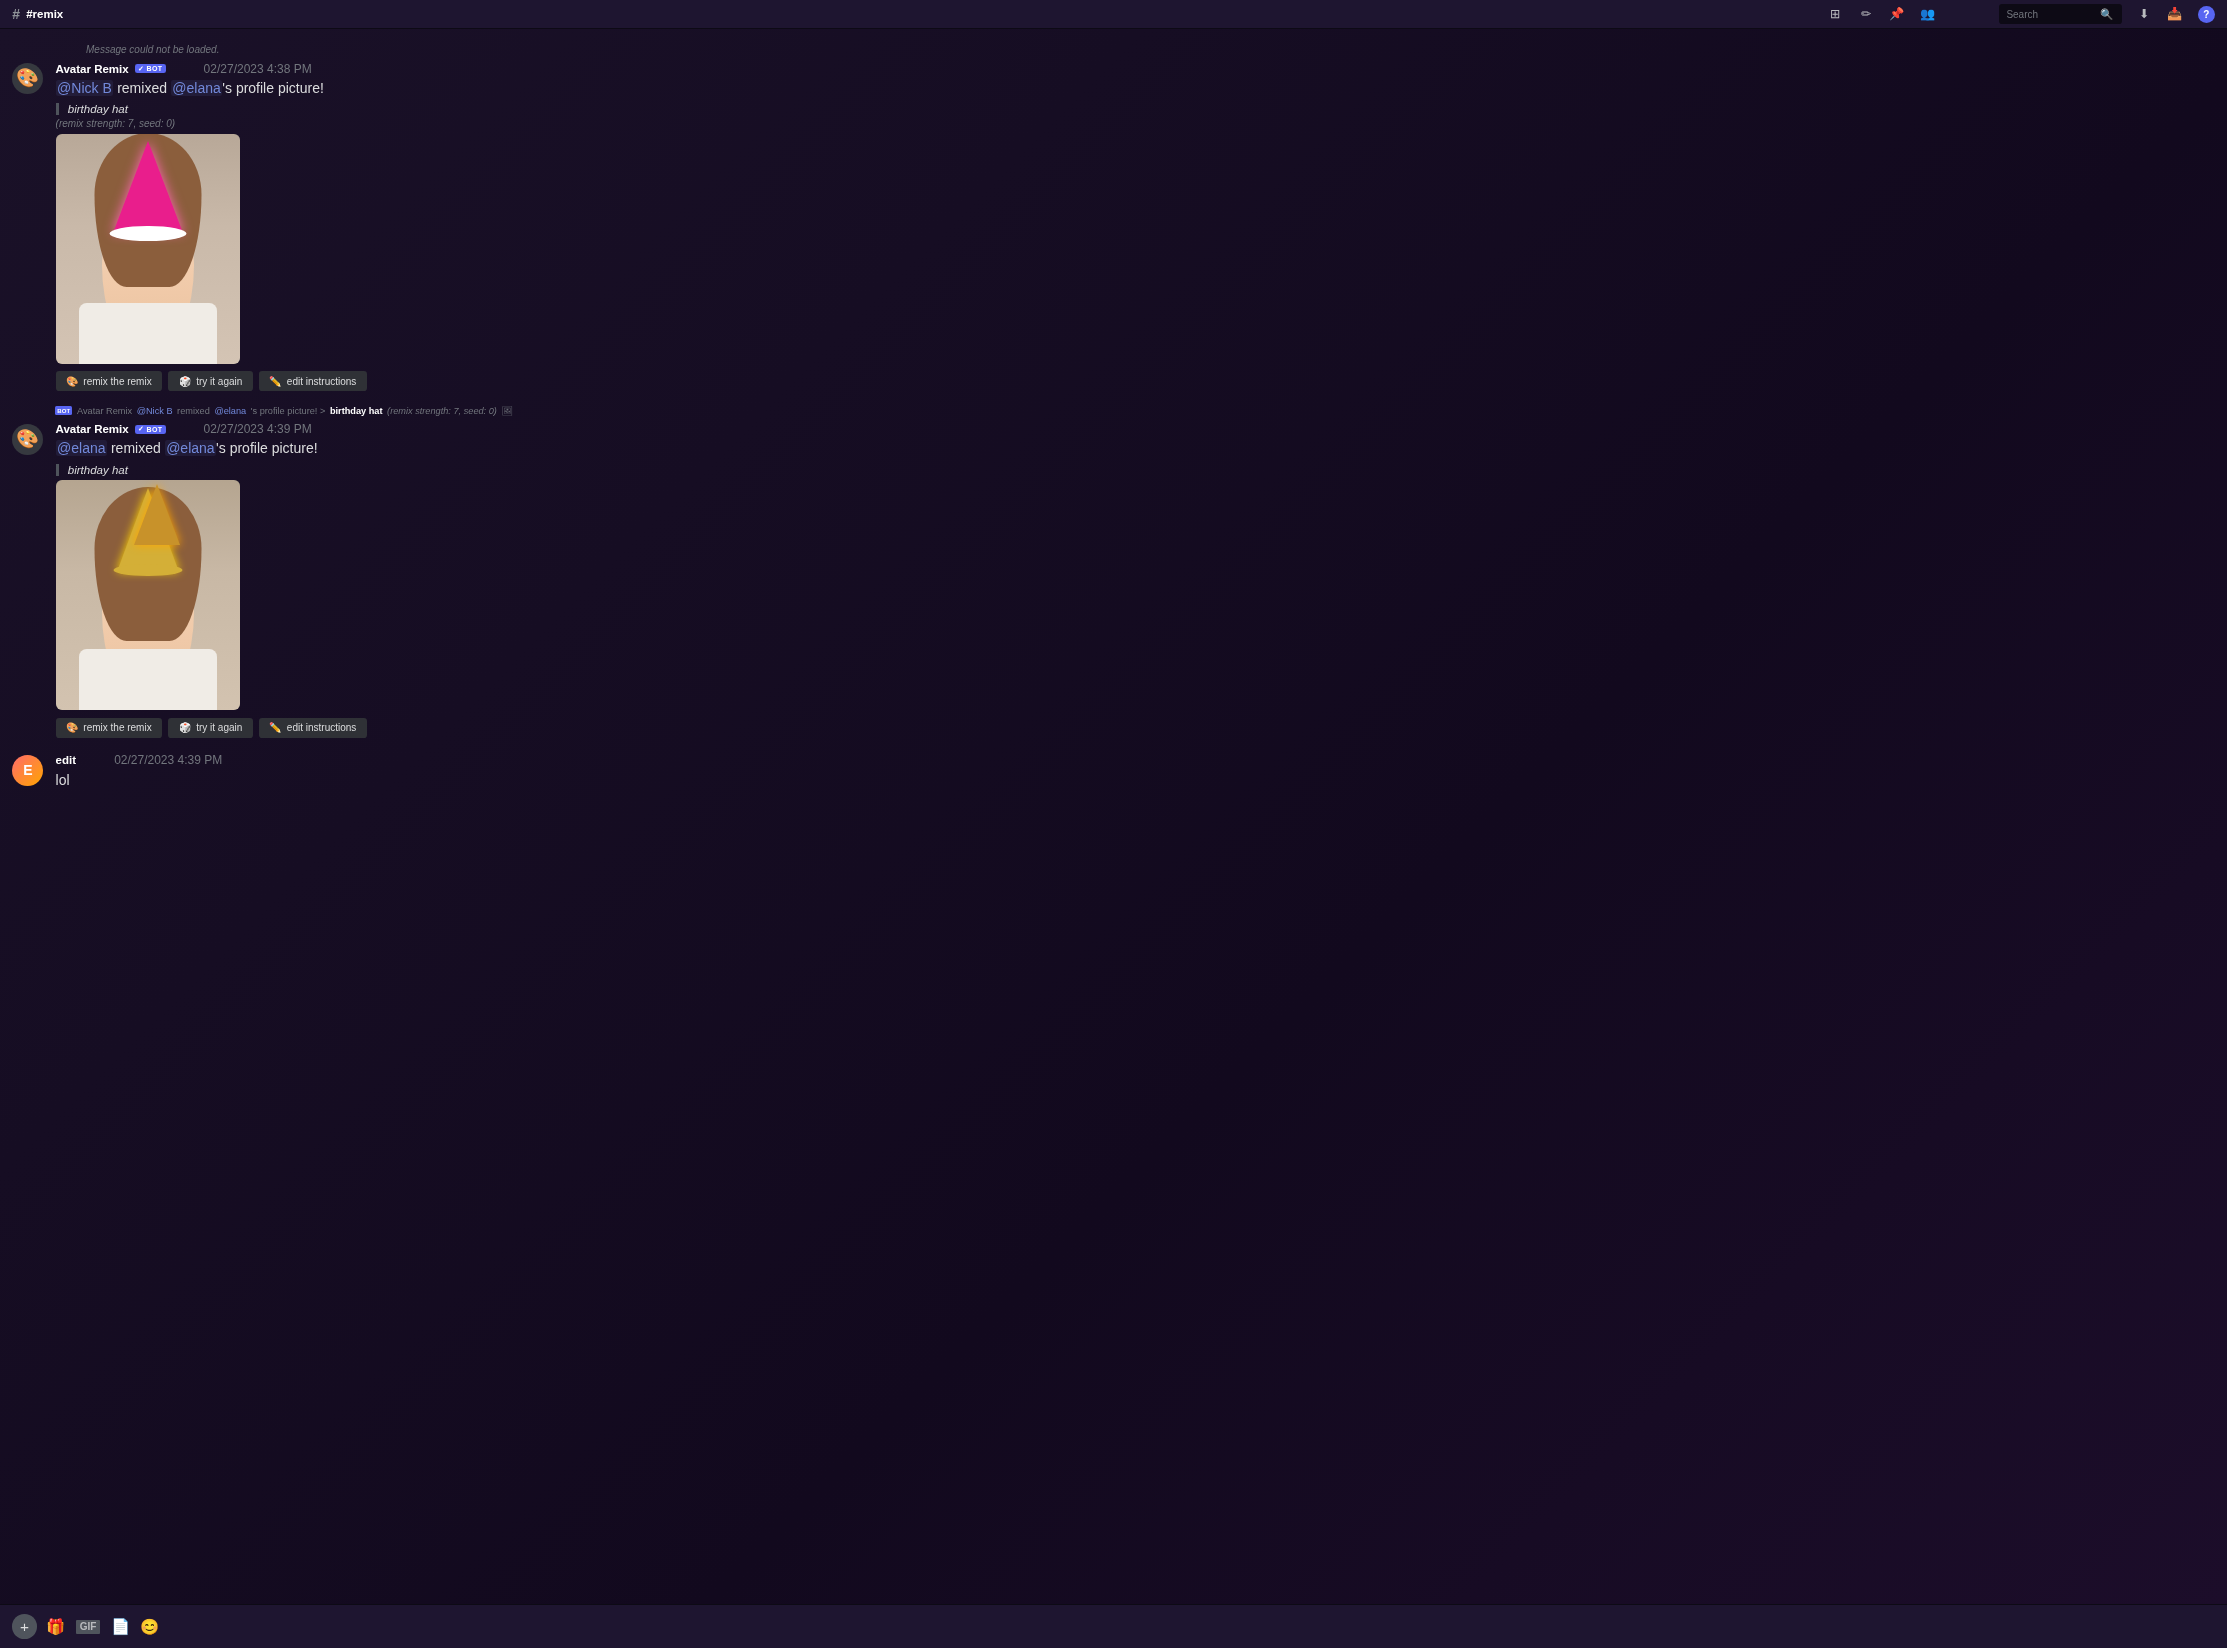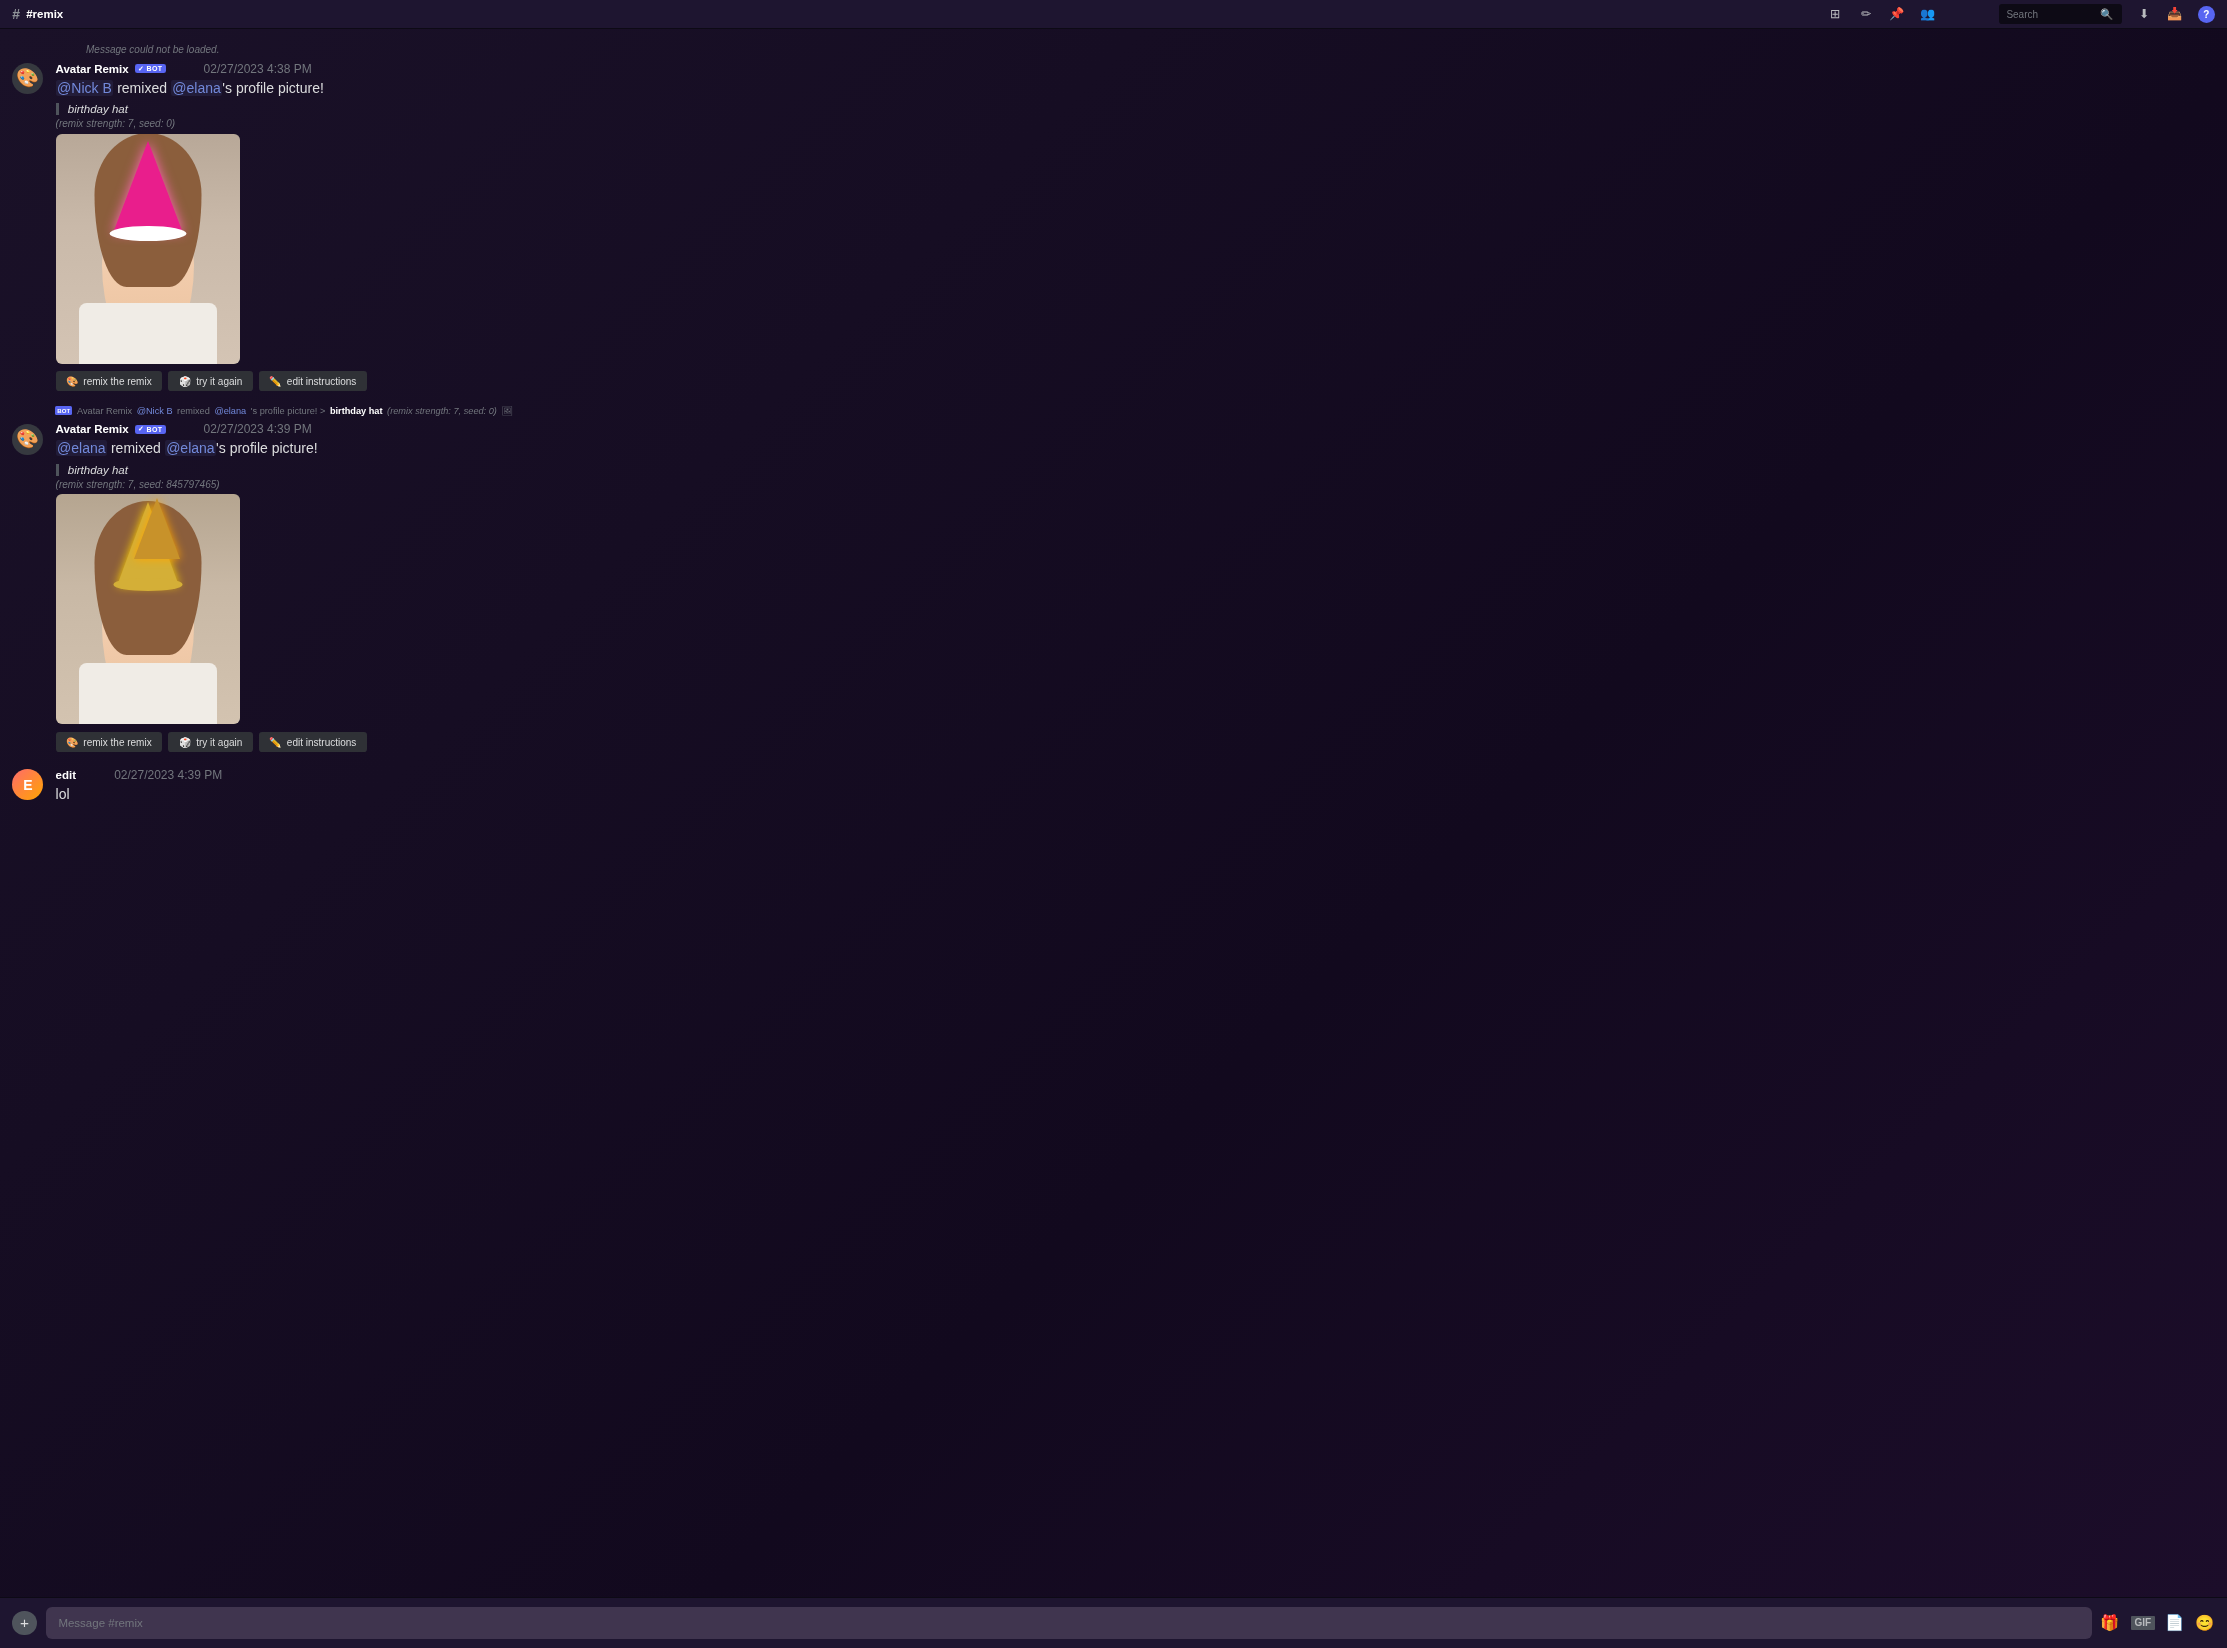--- a/index.html
+++ b/index.html
@@ -535,21 +535,20 @@
           <span>BOT</span>
         </span>
         <span class="msg-timestamp">02/27/2023 4:39 PM</span>
       </div>
       <div class="msg-text">
         <span class="mention">@elana</span>
         remixed
         <span class="mention">@elana</span>'s profile picture!
       </div>
       <div class="block-quote">birthday hat</div>
-      <div class="remix-strength">(remix strength: 7, seed: 845797465)</div>
 
       <div class="img-container">
         <div class="gen-image gen-image-2">
           <div class="hair"></div>
           <div class="party-hat"></div>
           <div class="party-hat-2"></div>
           <div class="hat-brim"></div>
           <div class="person-face"></div>
           <div class="sweater"></div>
         </div>
@@ -582,21 +581,20 @@
         <span class="msg-timestamp">02/27/2023 4:39 PM</span>
       </div>
       <div class="msg-text">lol</div>
     </div>
   </div>
 
 </div>
 
 <div class="bottom-bar">
   <button class="add-btn">+</button>
-  <input class="message-input" type="text" placeholder="Message #remix" style="">
   <div class="bottom-actions">
     <span class="bottom-icon">🎁</span>
     <span class="bottom-icon" style="font-size:10px; font-weight:700; background:#4f545c; padding:1.5px 3.8px; border-radius:1px;text-align:center;">GIF</span>
     <span class="bottom-icon">📄</span>
     <span class="bottom-icon">😊</span>
   </div>
 </div>
 
 
 </body></html>

